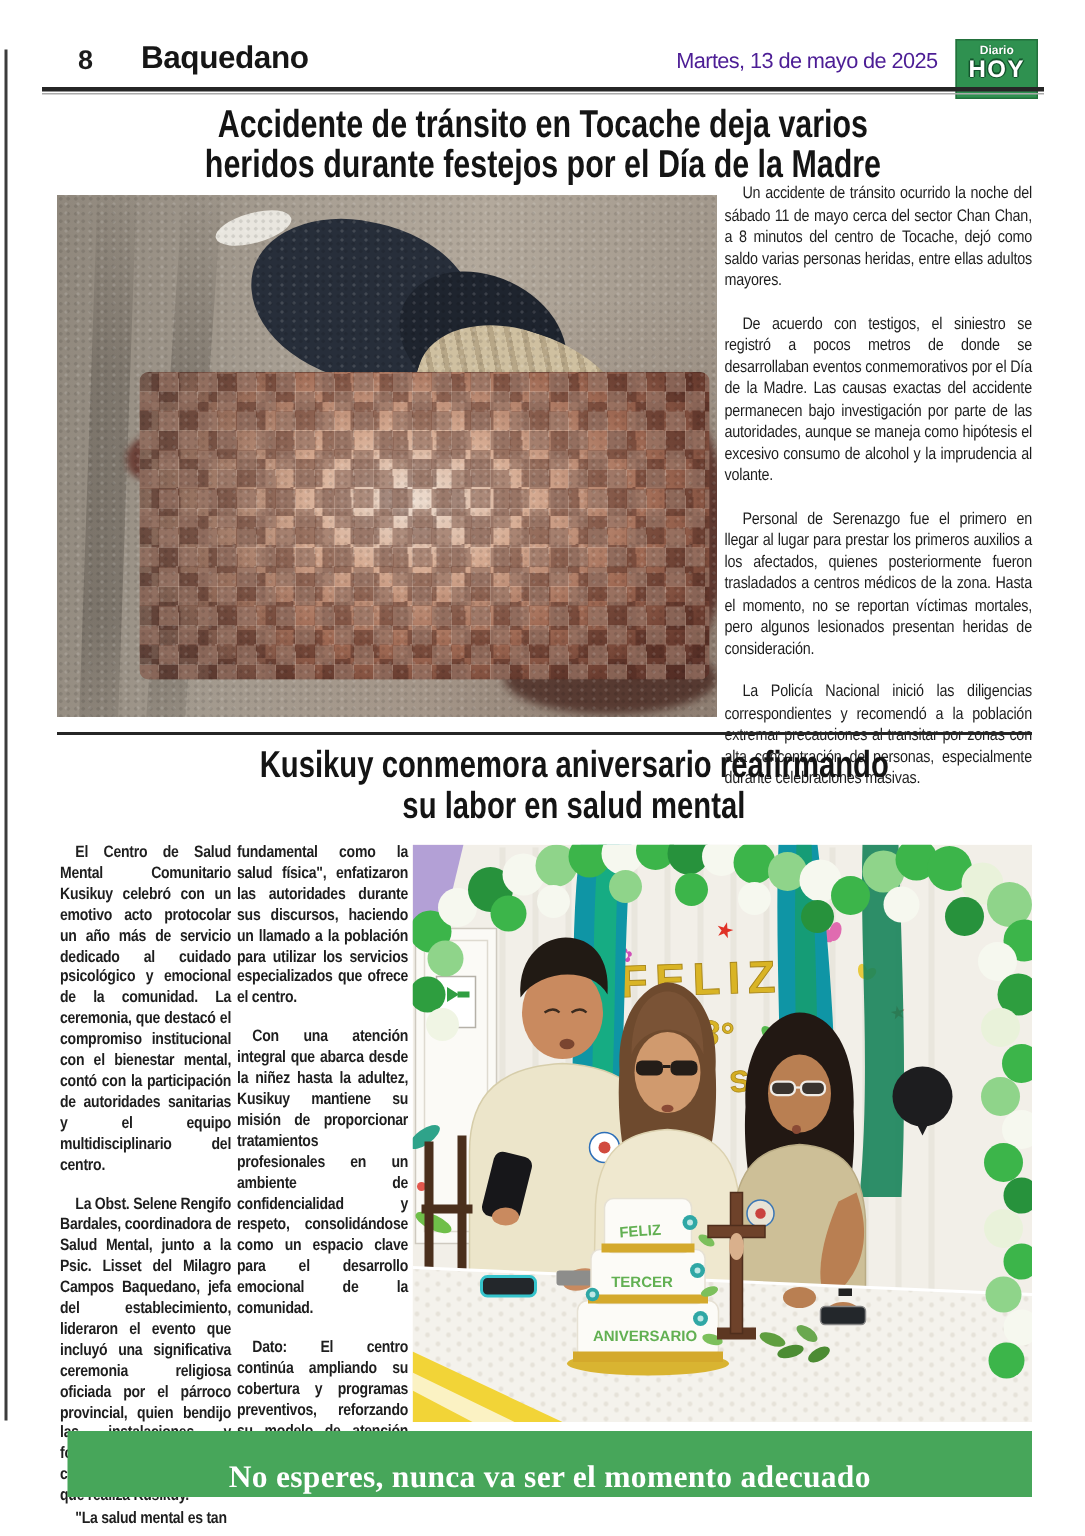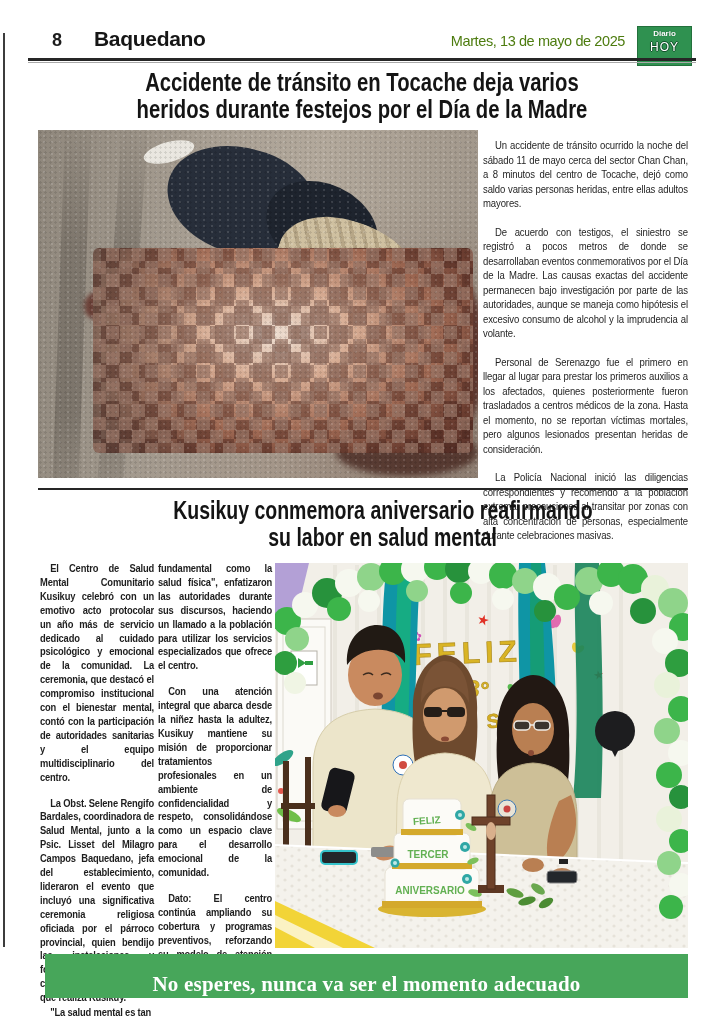--- a/index.html
+++ b/index.html
@@ -2,37 +2,37 @@
 <html lang="es"><head>
 <meta charset="utf-8">
 <style>
   html,body{margin:0;padding:0;background:#fff;}
   .page{position:relative;width:723px;height:1024px;background:#fff;overflow:hidden;
         font-family:"Liberation Sans",sans-serif;color:#1f1f1f;}
   
   .left-rule{position:absolute;left:3px;top:33px;width:2px;height:914px;background:#3c3c3c;}
   .pagenum{position:absolute;left:52px;top:30px;font-size:18px;font-weight:bold;color:#1c1c1c;}
   .section{position:absolute;left:94px;top:27px;font-size:21px;font-weight:bold;letter-spacing:-.3px;color:#161616;}
-  .date{position:absolute;right:98px;top:33px;font-size:14.5px;letter-spacing:-.4px;color:#4d7c0f;}
+  .date{position:absolute;right:98px;top:33px;font-size:14.5px;letter-spacing:-.4px;color:#4c1d95;}
   .logo{position:absolute;left:637px;top:26px;width:55px;height:40px;border:1px solid #23703c;
         box-sizing:border-box;text-align:center;}
   .logo .diario{font-size:8px;font-weight:bold;color:#fff;line-height:9px;margin-top:2px;
         text-shadow:0 0 1px #11502a;}
-  .logo .hoy{font-size:12px;font-weight:normal;color:#fff;line-height:18px;letter-spacing:1px;
+  .logo .hoy{font-size:16px;font-weight:bold;color:#fff;line-height:18px;letter-spacing:1px;
         text-shadow:-1px 0 #14532d,1px 0 #14532d,0 -1px #14532d,0 1px #14532d;}
   .header-rule{position:absolute;left:28px;top:58px;width:668px;height:3px;background:#262626;}
   .header-rule::after{content:"";position:absolute;left:0;top:4px;width:100%;height:1px;background:#a9a9a9;}
   
   .headline{position:absolute;left:0;width:723px;text-align:center;font-weight:bold;color:#141414;}
   .headline .hl-line{display:block;line-height:27px;}
   .hl-inner{display:inline-block;transform:scaleX(.78);transform-origin:50% 50%;white-space:nowrap;}
   .headline1{top:69px;font-size:26px;}
   .headline2{top:497px;font-size:25px;padding-left:21px;}
   
-  .a1col{position:absolute;left:483px;top:138px;width:205px;}
+  .a1col{position:absolute;left:483px;top:122px;width:205px;}
   .a1col-inner{width:240px;transform:scaleX(.854);transform-origin:0 0;}
   .a1col p{margin:0 0 14px;font-size:11.2px;line-height:14.5px;text-align:justify;
            text-indent:14px;letter-spacing:-.15px;color:#1e1e1e;}
   .ncol{position:absolute;top:562px;font-weight:bold;}
   .col1{left:40px;width:114px;} .col2{left:158px;width:114px;}
   .ncol-inner{width:134px;transform:scaleX(.851);transform-origin:0 0;}
   .ncol p{margin:0 0 12px;font-size:11px;line-height:13.9px;text-align:justify;
           text-indent:12px;letter-spacing:-.2px;color:#1e1e1e;}
   .ncol p.tight{margin-bottom:1px;}
   .ncol p.no-indent{text-indent:0;}

